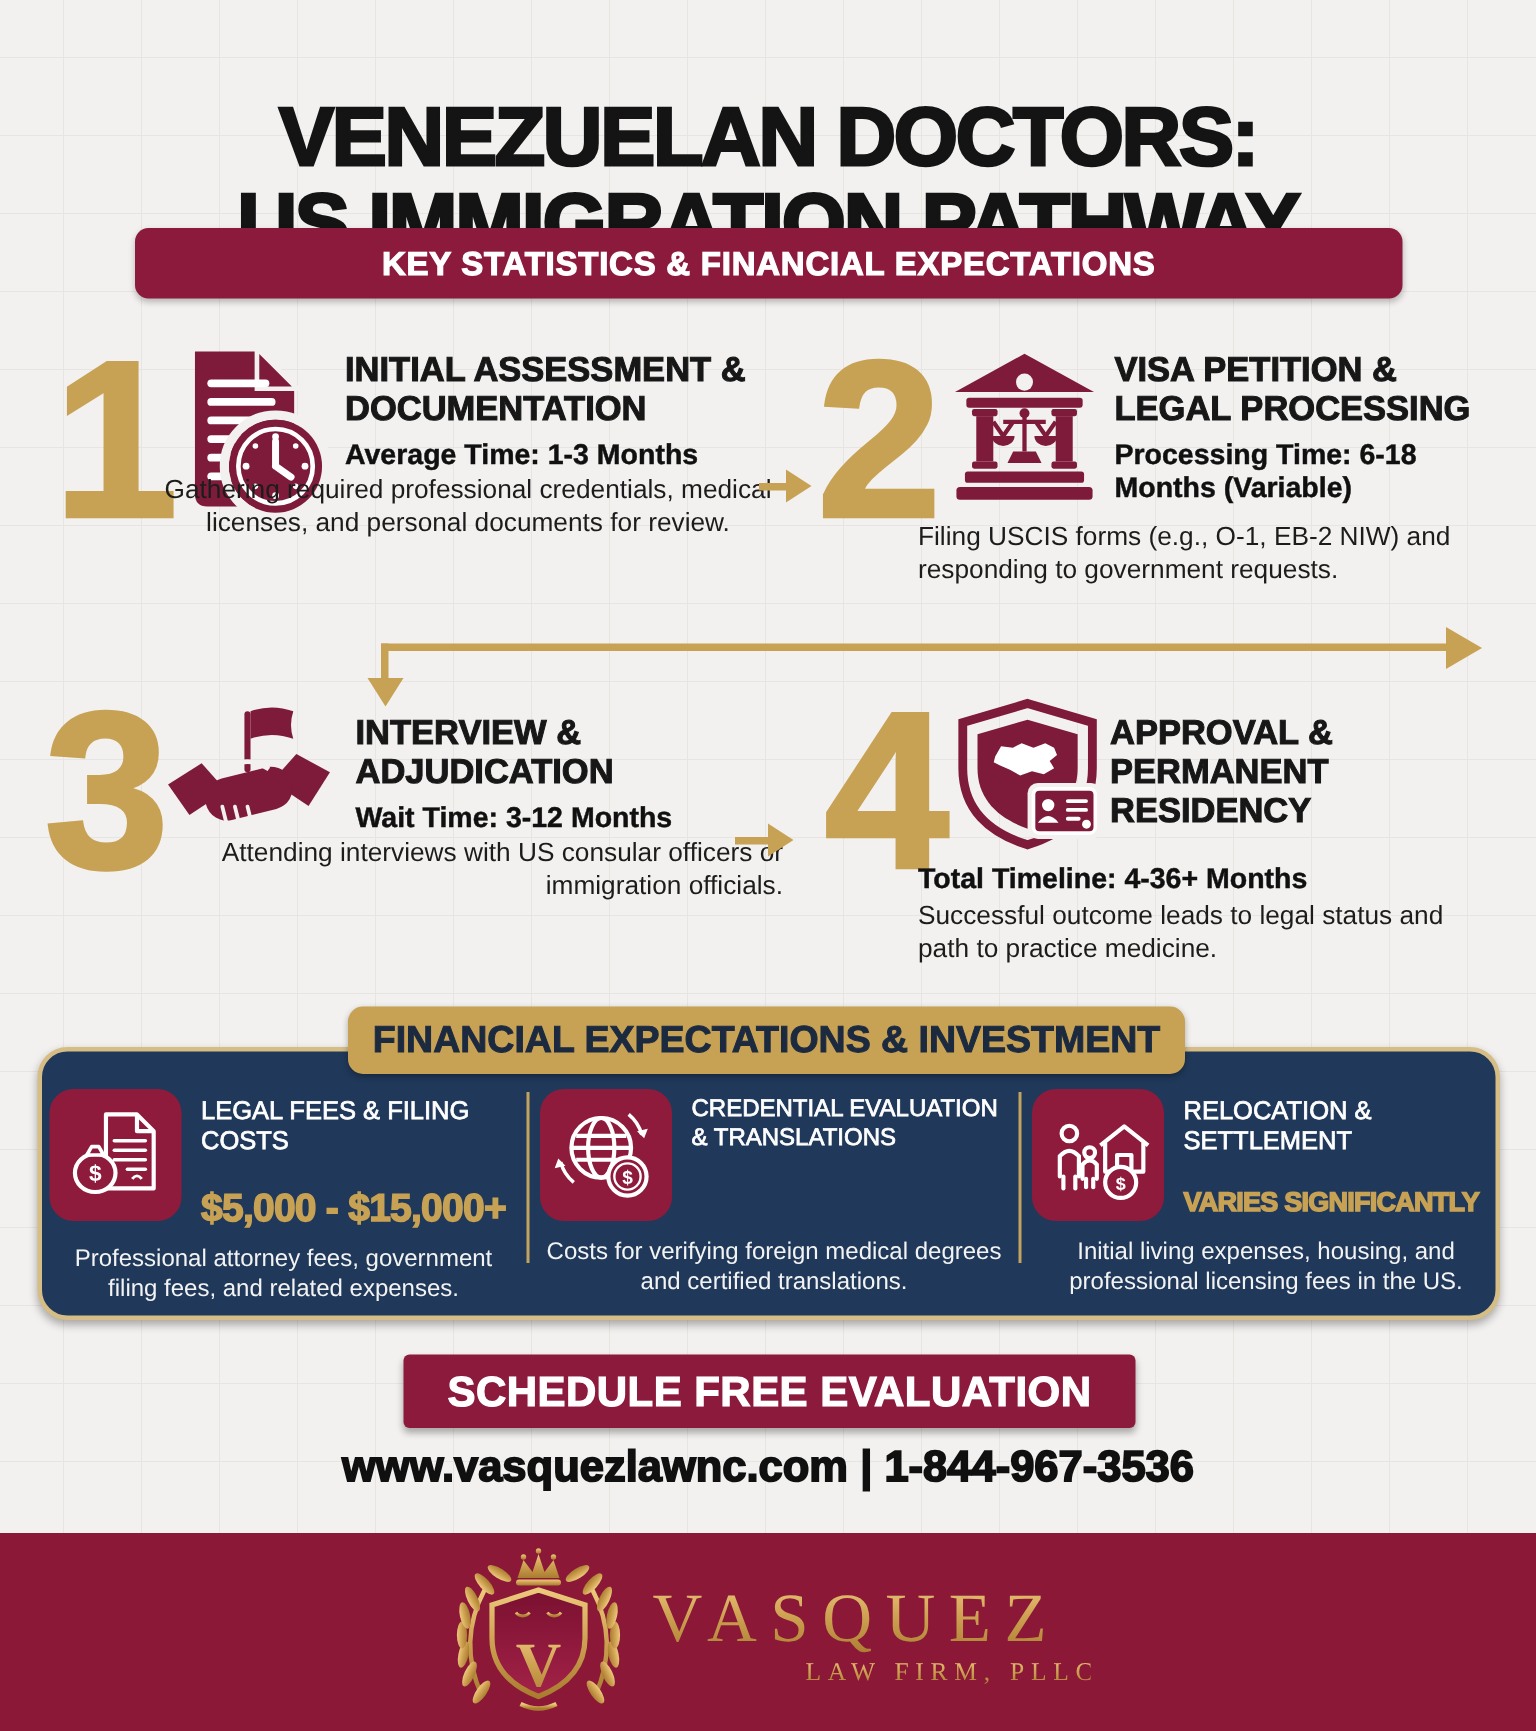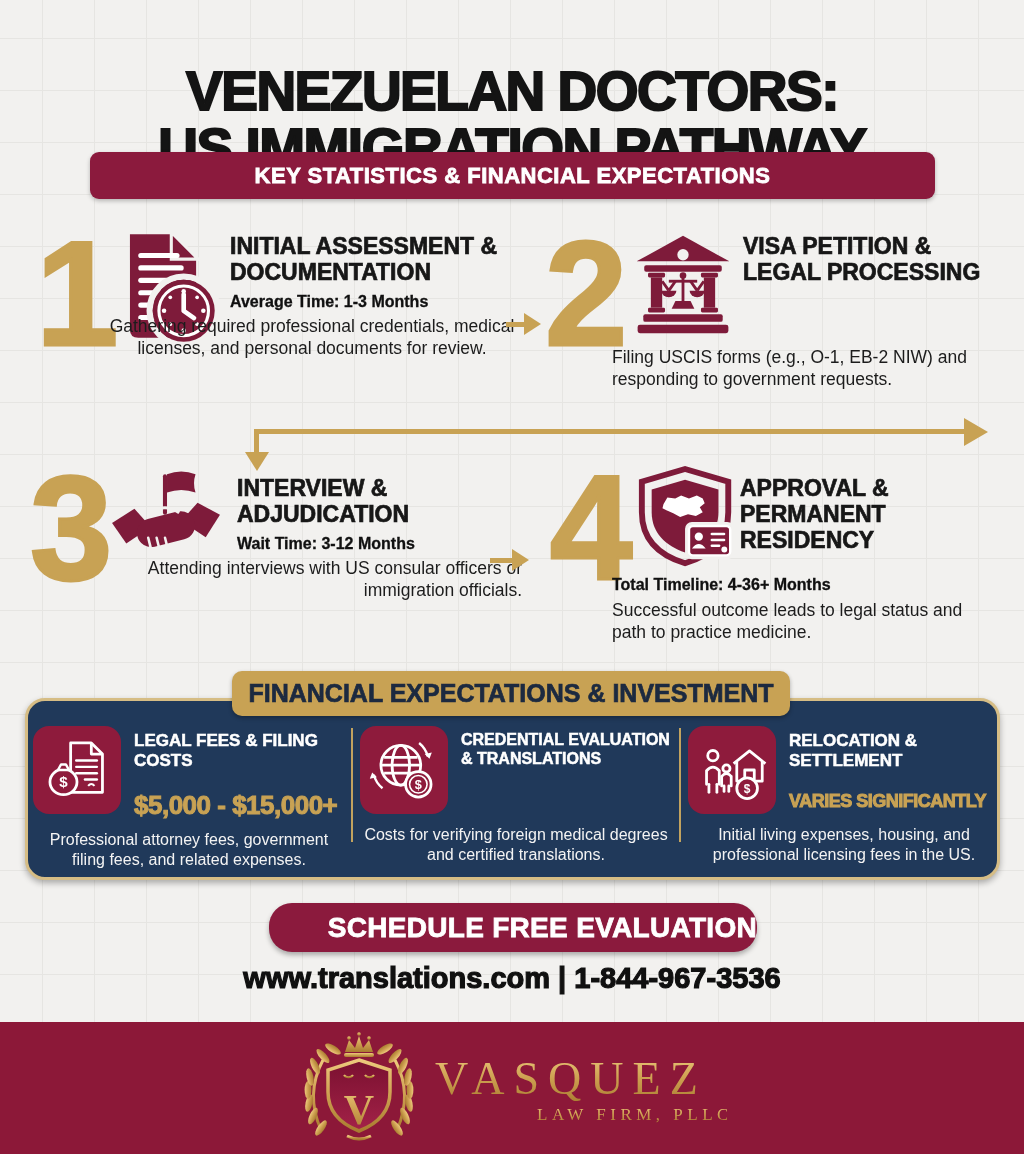--- a/index.html
+++ b/index.html
@@ -11,21 +11,21 @@
   
   .title{position:absolute;top:26px;left:0;right:0;text-align:center;font-weight:700;
     font-size:55px;line-height:1.04;color:#141414;letter-spacing:-1.5px;-webkit-text-stroke:2px #141414;}
   .title span{display:block;}
   .key-banner{position:absolute;left:90px;top:152px;width:845px;height:47px;background:#8b1a3d;
     border-radius:9px;display:flex;align-items:center;justify-content:center;box-shadow:0 2px 4px rgba(0,0,0,.25);}
   .key-banner span{color:#fff;font-size:22px;font-weight:700;letter-spacing:.5px;-webkit-text-stroke:.8px #fff;}
   
   .num{position:absolute;font-size:148px;font-weight:700;color:#c8a254;line-height:.78;-webkit-text-stroke:3px #c8a254;}
   .step-title{position:absolute;font-size:23px;font-weight:700;color:#171717;line-height:1.12;-webkit-text-stroke:.7px #171717;}
-  .step-time{position:absolute;font-size:16px;font-weight:700;color:#101010;line-height:1.15;-webkit-text-stroke:.3px #101010;}
+  .step-time{position:absolute;font-size:19px;font-weight:700;color:#101010;line-height:1.15;-webkit-text-stroke:.3px #101010;}
   .step-desc{position:absolute;font-size:17.5px;color:#1c1c1c;line-height:1.24;}
   .icon-box{position:absolute;}
   #n1{left:36px;top:236px}   #t1{left:230px;top:234px;width:280px} #tm1{left:230px;top:293px} #d1{left:104px;top:316px;width:416px;text-align:center}
   #n2{left:545px;top:236px}  #t2{left:743px;top:234px;width:255px} #tm2{left:743px;top:293px;width:240px} #d2{left:612px;top:347px;width:370px}
   #n3{left:30px;top:470px}   #t3{left:237px;top:476px;width:215px} #tm3{left:237px;top:535px} #d3{left:98px;top:558px;width:424px;text-align:right}
   #n4{left:550px;top:470px}  #t4{left:740px;top:476px;width:225px} #tm4{left:612px;top:576px} #d4{left:612px;top:600px;width:378px}
   #i1{left:104px;top:224px}  #i2{left:631px;top:230px} #i3{left:110px;top:466px} #i4{left:634px;top:463px}
   
   .gold{background:#c8a254;}
   .conn-h{position:absolute;left:254px;top:429px;width:714px;height:5px;}
@@ -41,30 +41,30 @@
     border:3px solid #d6bd85;border-radius:20px;box-sizing:border-box;box-shadow:0 3px 6px rgba(0,0,0,.3);}
   .fin-banner{position:absolute;left:232px;top:671px;width:558px;height:45px;background:#c8a254;border-radius:10px;
     display:flex;align-items:center;justify-content:center;z-index:2;box-shadow:0 2px 4px rgba(0,0,0,.3);}
   .fin-banner span{font-size:25px;font-weight:700;color:#1c2a40;-webkit-text-stroke:.7px #1c2a40;}
   .fin-col{position:absolute;top:726px;width:312px;z-index:3;}
   #fc1{left:33px} #fc2{left:360px} #fc3{left:688px}
   .fin-head{display:flex;gap:13px;}
   .fin-icon{width:88px;height:88px;background:#8e1b3c;border-radius:16px;flex:0 0 auto;
     display:flex;align-items:center;justify-content:center;}
   .fin-titles{padding-top:5px;flex:1;}
-  .fin-title{color:#fff;font-size:17px;font-weight:700;line-height:1.18;-webkit-text-stroke:.5px #fff;}
+  .fin-title{color:#fff;font-size:17px;font-weight:400;line-height:1.18;-webkit-text-stroke:.5px #fff;}
   #fc2 .fin-title{font-size:16px;}
   .fin-amount{color:#c8a254;font-size:26px;font-weight:700;margin-top:21px;letter-spacing:-.5px;-webkit-text-stroke:1px #c8a254;line-height:1.05;}
   #fc3 .fin-amount{font-size:18px;}
   .fin-desc{color:#f3f3f3;font-size:16px;line-height:1.25;text-align:center;margin-top:11px;}
   .fin-div{position:absolute;top:728px;width:2px;height:114px;background:#c2a35f;z-index:3;}
   #fd1{left:351px} #fd2{left:679px}
   
-  .cta{position:absolute;left:269px;top:903px;width:488px;height:49px;background:#8b1a3d;border-radius:23px;
-    display:flex;align-items:center;justify-content:flex-end;cursor:pointer;box-shadow:0 3px 5px rgba(0,0,0,.3);}
+  .cta{position:absolute;left:269px;top:903px;width:488px;height:49px;background:#8b1a3d;border-radius:4px;
+    display:flex;align-items:center;justify-content:center;cursor:pointer;box-shadow:0 3px 5px rgba(0,0,0,.3);}
   .cta span{color:#fff;font-size:28px;font-weight:700;letter-spacing:.3px;-webkit-text-stroke:.8px #fff;}
   .contact{position:absolute;left:0;right:0;top:962px;text-align:center;font-size:29px;font-weight:700;
     color:#101010;-webkit-text-stroke:1.2px #101010;}
   
   .footer{position:absolute;left:0;top:1022px;width:1024px;height:132px;background:#8c1838;
     display:flex;align-items:center;justify-content:center;}
 </style>
 </head>
 <body>
 
@@ -134,20 +134,21 @@
         <line x1="40" y1="51" x2="70" y2="51"></line>
         <path d="M33,51 l7,10 M47,51 l-7,10 M77,51 l-7,10 M63,51 l7,10"></path>
       </g>
       <circle cx="55" cy="45" r="3.5" fill="#7e1b3a"></circle>
       <path d="M32,61 a8,7 0 0 0 16,0 Z" fill="#7e1b3a"></path>
       <path d="M62,61 a8,7 0 0 0 16,0 Z" fill="#7e1b3a"></path>
       <polygon points="47,72 63,72 67,80 43,80" fill="#7e1b3a"></polygon>
     </svg>
   </div>
   <div class="step-title" id="t2">VISA PETITION &amp; LEGAL PROCESSING</div>
+  <div class="step-time" id="tm2">Processing Time: 6-18 Months (Variable)</div>
   <div class="step-desc" id="d2">Filing USCIS forms (e.g., O-1, EB-2 NIW) and responding to government requests.</div>
 
   <div class="conn-h gold"></div>
   <div class="conn-head-r"></div>
   <div class="conn-v gold"></div>
   <div class="conn-head-d"></div>
 
   <div class="num" id="n3">3</div>
   <div class="icon-box" id="i3">
     <svg width="112" height="112" viewBox="0 0 110 110">
@@ -283,21 +284,21 @@
         <div class="fin-title">RELOCATION &amp; SETTLEMENT</div>
         <div class="fin-amount">VARIES SIGNIFICANTLY</div>
       </div>
     </div>
     <div class="fin-desc">Initial living expenses, housing, and professional licensing fees in the US.</div>
   </div>
 
   <div class="cta">
     <span>SCHEDULE FREE EVALUATION</span>
   </div>
-  <div class="contact"><span>www.translations.com</span><span> | </span><span>1-844-967-3536</span></div>
+  <div class="contact"><span>www.vasquezlawnc.com</span><span> | </span><span>1-844-967-3536</span></div>
 
   <div class="footer">
     <svg width="430" height="116" viewBox="0 0 430 116">
       <defs>
         <linearGradient id="goldGrad" x1="0" y1="0" x2="0" y2="1">
           <stop offset="0" stop-color="#edc97c"></stop>
             <stop offset=".5" stop-color="#cd9f50"></stop>
             <stop offset="1" stop-color="#a97c30"></stop>
         </linearGradient>
         <linearGradient id="shieldGrad" x1="0" y1="0" x2="0" y2="1">

